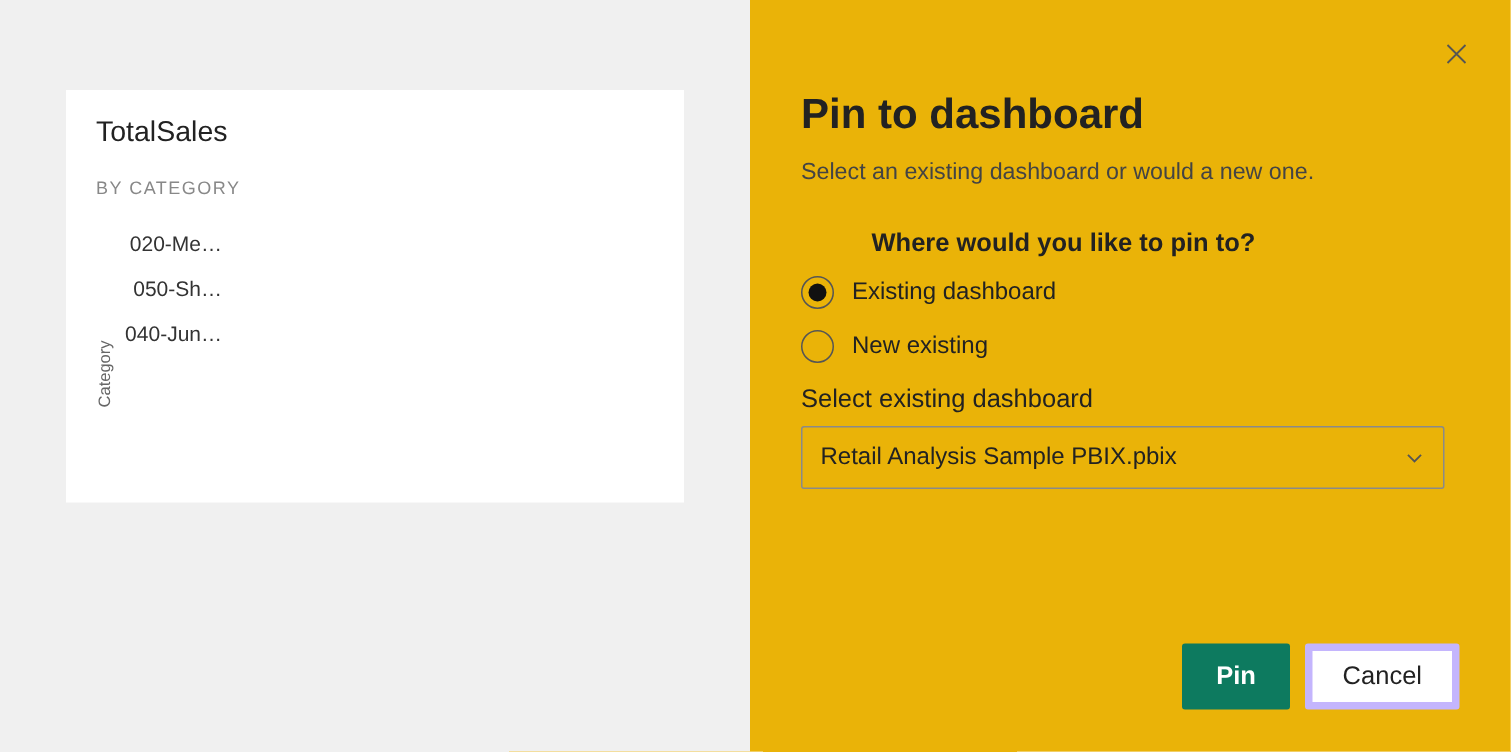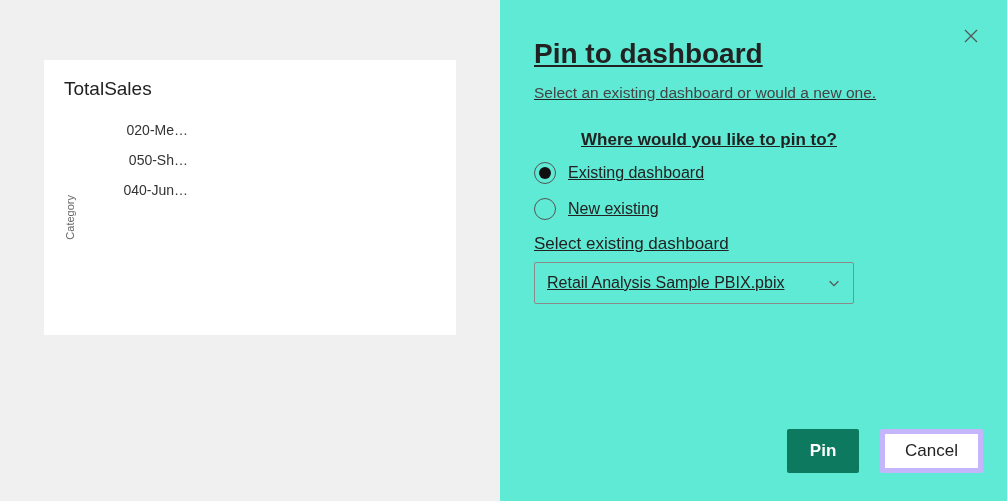--- a/index.html
+++ b/index.html
@@ -31,21 +31,20 @@
   }
   .chart-subtitle {
     font-size: 12px;
     letter-spacing: 1px;
     color: #888;
     margin-bottom: 18px;
   }
   .chart-body {
     display: flex;
     height: 170px;
-    gap: 40px;
   }
   .y-axis-label {
     writing-mode: vertical-rl;
     transform: rotate(180deg);
     font-size: 11px;
     color: #666;
     align-self: center;
     margin-right: 6px;
     padding-bottom: 28px;
   }
@@ -95,25 +94,24 @@
   .x-tick {
     position: absolute;
     font-size: 14px;
     color: #555;
     transform: translateX(-50%);
   }
 
   
   .right-panel {
     flex: 1;
-    background: #5eead4;
+    background: #eab308;
     position: relative;
-    padding: 38px 34px 0 34px;
+    padding: 60px 34px 0 34px;
     color: #222;
-    text-decoration: underline;
   }
   .close-btn {
     position: absolute;
     top: 28px;
     right: 28px;
     cursor: pointer;
     color: #555;
   }
   .close-btn svg { width: 16px; height: 16px; display: block; }
   .dialog-title {
@@ -155,38 +153,38 @@
     background: #111;
     border-radius: 50%;
   }
   .radio-label { font-size: 16px; color: #222; }
   .select-label {
     font-size: 17px;
     margin-top: 5px;
     margin-bottom: 8px;
   }
   .select-box {
-    width: 320px;
+    width: 429px;
     height: 42px;
     border: 1px solid #8a8a8a;
     border-radius: 2px;
     display: flex;
     align-items: center;
     justify-content: space-between;
     padding: 0 12px;
     font-size: 16px;
     cursor: pointer;
   }
   .chev svg { width: 14px; height: 14px; display: block; }
   .button-row {
     position: absolute;
     bottom: 28px;
-    right: 24px;
-    display: flex;
-    gap: 21px;
+    right: 34px;
+    display: flex;
+    gap: 10px;
   }
   .btn {
     height: 44px;
     padding: 0 20px;
     font-size: 17px;
     border-radius: 2px;
     cursor: pointer;
     display: flex;
     align-items: center;
     justify-content: center;
@@ -203,20 +201,21 @@
     color: #222;
     border: 5px solid #c4b5fd;
   }
 </style>
 </head>
 <body>
 
 <div class="left-panel">
   <div class="chart-card">
     <div class="chart-title">TotalSales</div>
+    <div class="chart-subtitle">BY CATEGORY</div>
     <div class="chart-body">
       <div class="y-axis-label">Category</div>
       <div class="cat-labels">
         <span>020-Me…</span>
         <span>050-Sh…</span>
         <span>040-Jun…</span>
       </div>
     </div>
   </div>
 </div>

